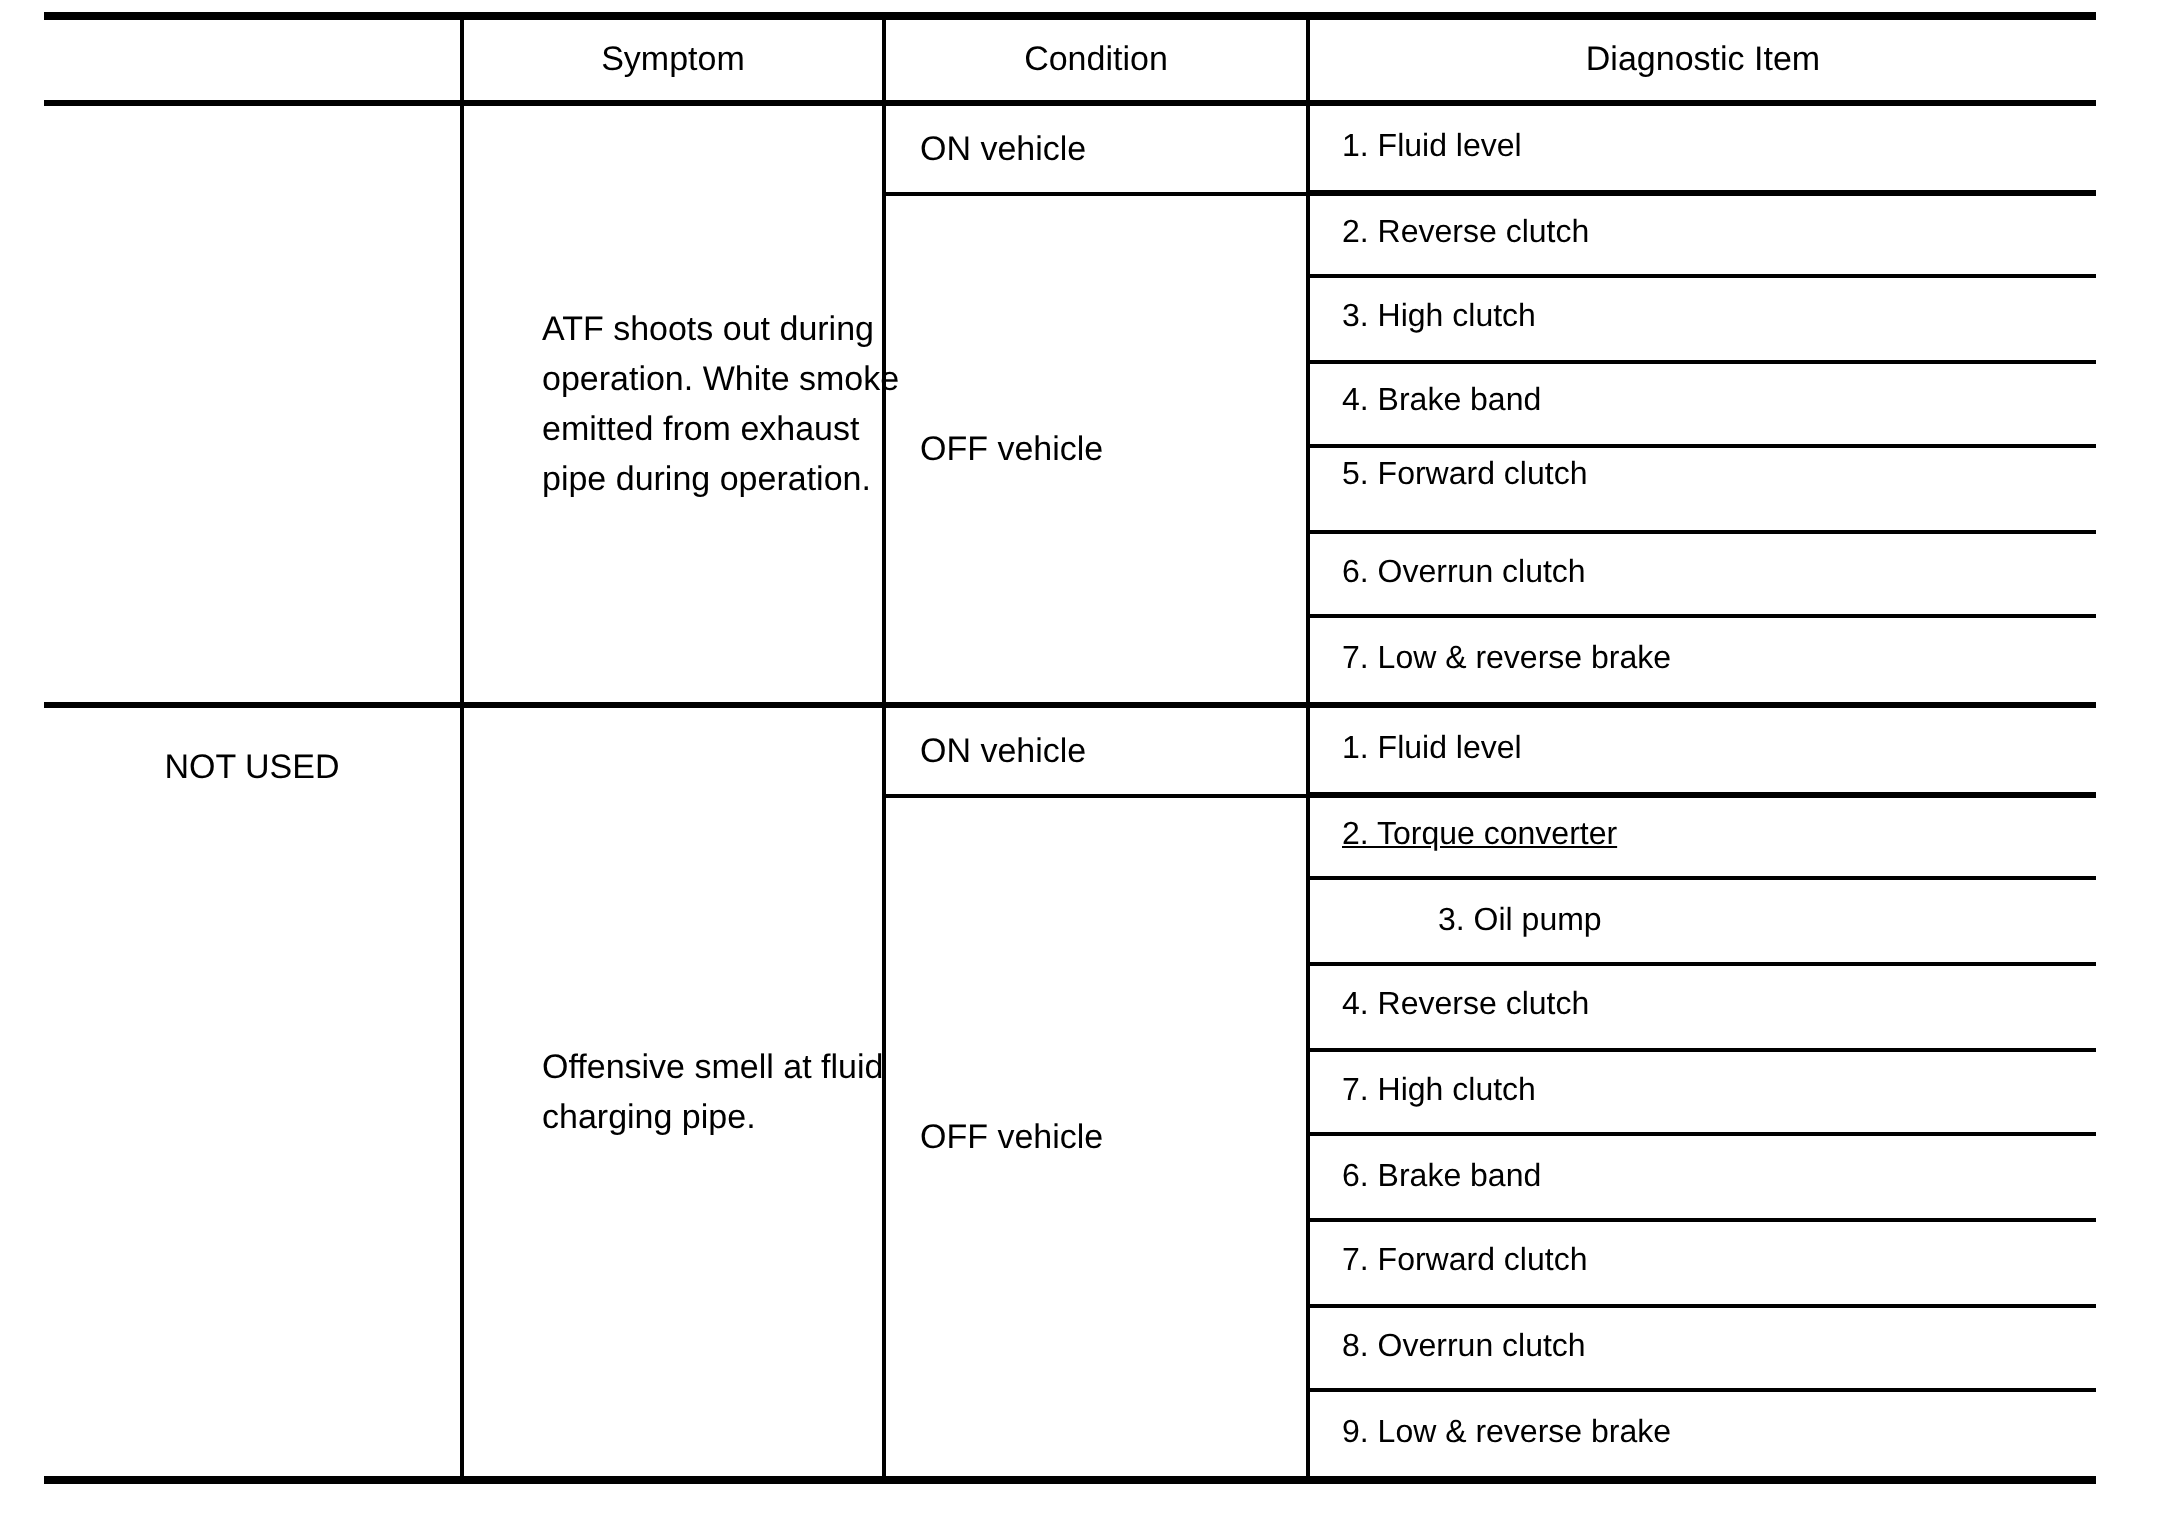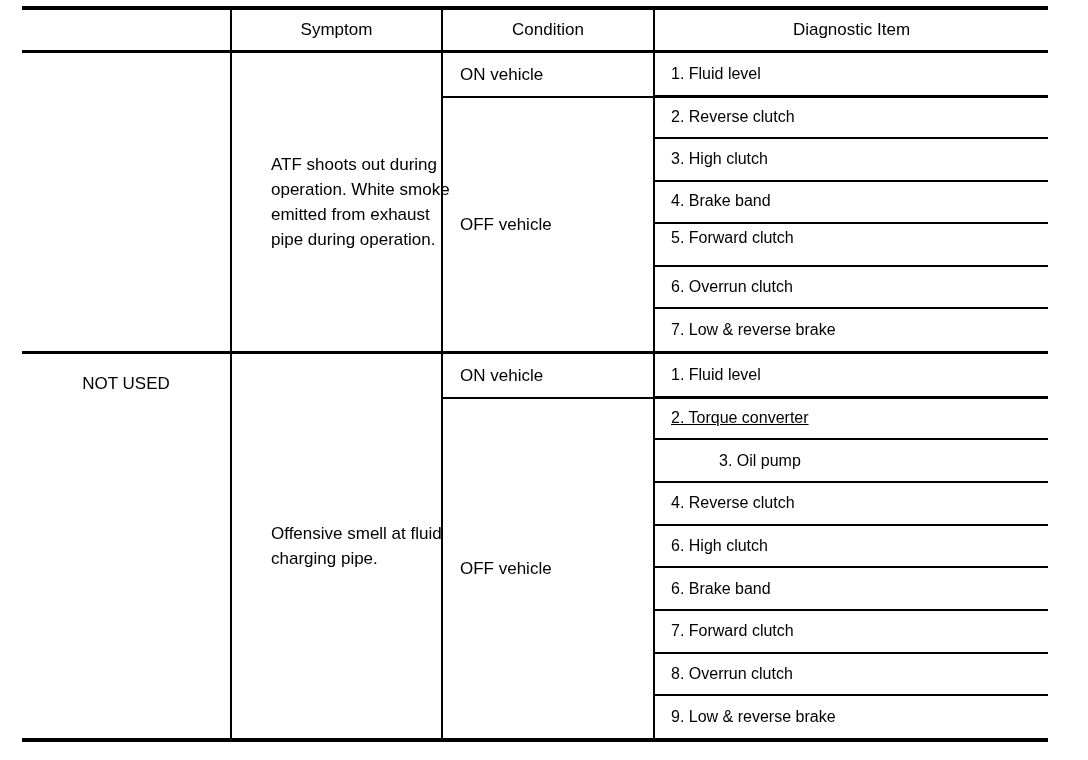--- a/index.html
+++ b/index.html
@@ -253,21 +253,21 @@
         <div class="diag-cell" style="top: 89.5714px; height: 42.5714px;">2. Reverse clutch</div>
         <div class="diag-cell" style="top: 132.143px; height: 42.5714px;">3. High clutch</div>
         <div class="diag-cell" style="top: 174.714px; height: 40px;">4. Brake band</div>
         <div class="diag-cell" style="top: 217.286px; height: 29px;">5. Forward clutch</div>
         <div class="diag-cell" style="top: 259.857px; height: 42.5714px;">6. Overrun clutch</div>
         <div class="diag-cell" style="top: 302.429px; height: 42.5714px;">7. Low &amp; reverse brake</div>
         <div class="diag-cell" style="top: 348px; height: 42.6667px;">1. Fluid level</div>
         <div class="diag-cell" style="top: 390.667px; height: 42.6667px; text-decoration: underline;">2. Torque converter</div>
         <div class="diag-cell" style="top: 433.333px; height: 42.6667px; margin-left: 48px;">3. Oil pump</div>
         <div class="diag-cell" style="top: 476px; height: 42.6667px;">4. Reverse clutch</div>
-        <div class="diag-cell" style="top: 518.667px; height: 42.6667px;">6. High clutch</div>
+        <div class="diag-cell" style="top: 518.667px; height: 42.6667px;">7. High clutch</div>
         <div class="diag-cell" style="top: 561.333px; height: 42.6667px;">6. Brake band</div>
         <div class="diag-cell" style="top: 604px; height: 42.6667px;">7. Forward clutch</div>
         <div class="diag-cell" style="top: 646.667px; height: 42.6667px;">8. Overrun clutch</div>
         <div class="diag-cell" style="top: 689.333px; height: 42.6667px;">9. Low &amp; reverse brake</div>
       </div>
     <div id="diag-rules">
         <div class="diag-rule" style="top: 88.5714px;"></div>
         <div class="diag-rule" style="top: 131.143px;"></div>
         <div class="diag-rule" style="top: 173.714px;"></div>
         <div class="diag-rule" style="top: 216.286px;"></div>

